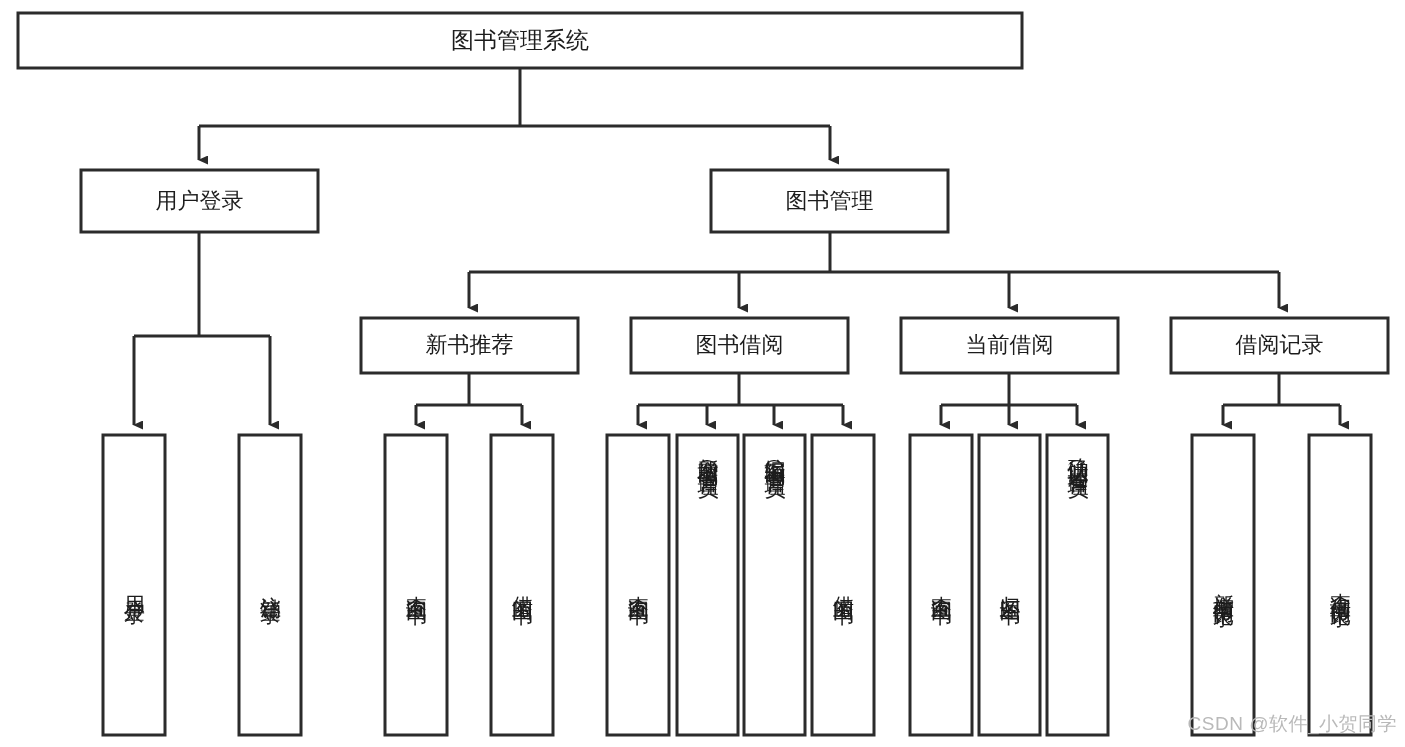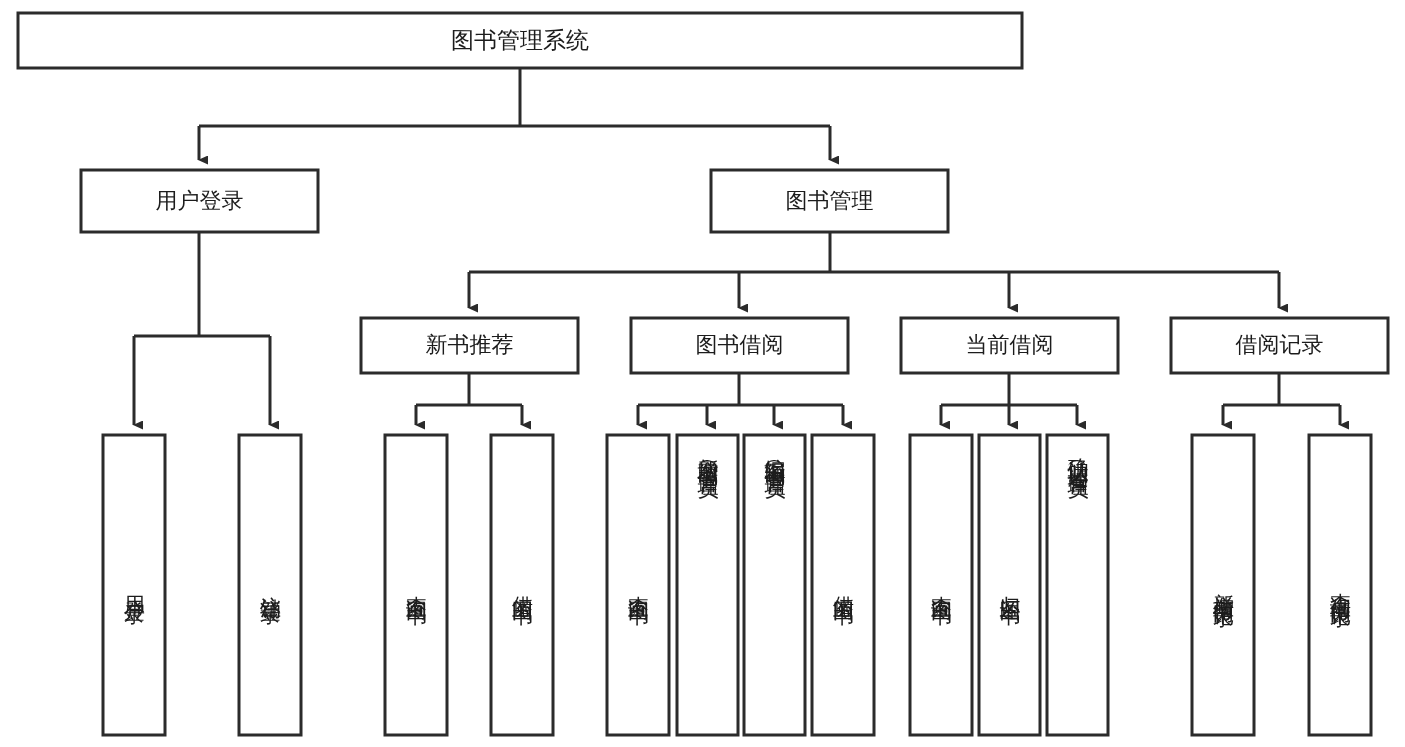--- a/index.html
+++ b/index.html
@@ -245,13 +245,14 @@
     <span class="leaf-label" style="margin-top:6px;">确认归还（管理员）</span>
   </div>
 
   <div class="leaf-label-wrap" style="left:1192px;top:435px;width:62px;height:300px;">
     <span class="leaf-label">新增借阅记录</span>
   </div>
   <div class="leaf-label-wrap" style="left:1309px;top:435px;width:62px;height:300px;">
     <span class="leaf-label">查询借阅记录</span>
   </div>
 
+  <div class="watermark">CSDN @软件_小贺同学</div>
 </div>
 
 </body></html>

